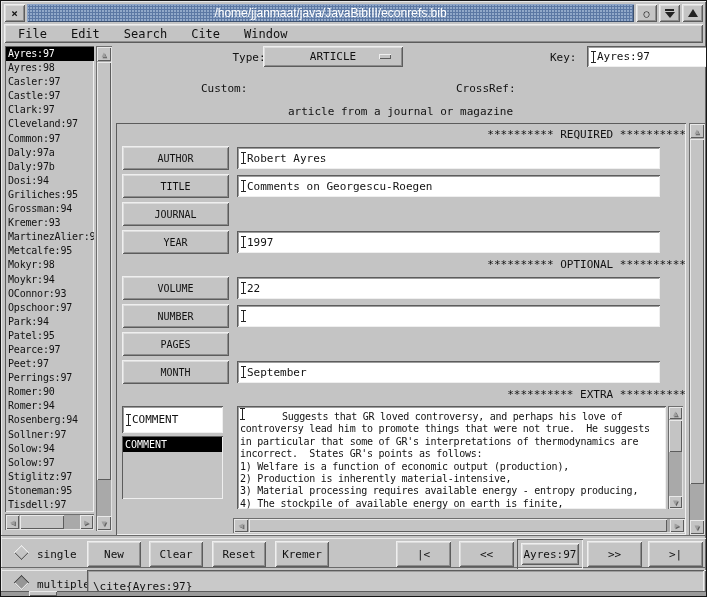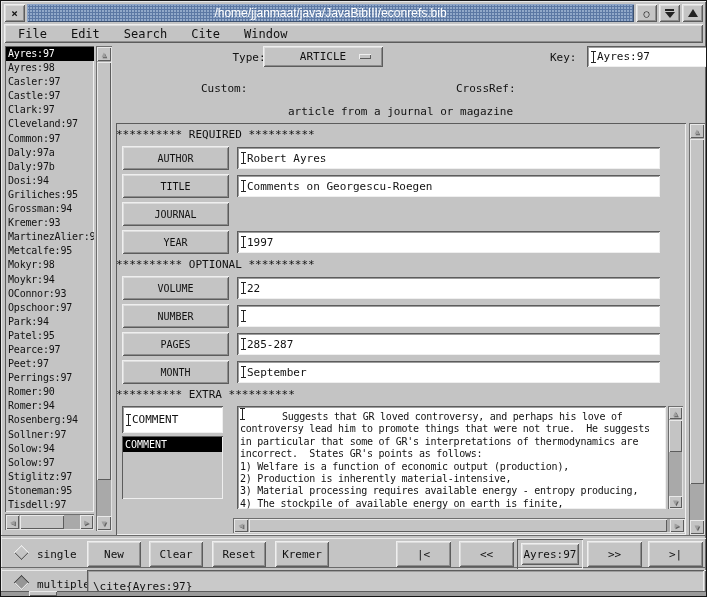--- a/index.html
+++ b/index.html
@@ -57,21 +57,21 @@
   
   .lbl{position:absolute;font-size:11px;}
   .opt-menu{position:absolute;display:flex;align-items:center;justify-content:center;
     font-size:11px;cursor:default;}
   .opt-indicator{position:absolute;right:12px;top:8px;width:12px;height:5px;background:#c4c4c4;
     box-shadow:inset 1px 1px 0 #efefef, inset -1px -1px 0 #5c5c5c;}
   .desc{position:absolute;left:113px;top:104px;width:573px;text-align:center;font-size:11px;}
   
   .inner-panel{position:absolute;left:115px;top:122px;width:570px;height:412px;
     box-shadow:inset 1px 1px 0 #5c5c5c, inset -1px -1px 0 #efefef;box-sizing:border-box;padding-top:5px;}
-  .section-title{text-align:left;font-size:11px;height:16px;line-height:14px;}
+  .section-title{text-align:right;font-size:11px;height:16px;line-height:14px;}
   .rows{padding:2px 4px 0 6px;}
   .field-row{display:flex;align-items:center;height:24px;margin-bottom:4px;}
   .field-label-button{width:107px;height:24px;display:flex;align-items:center;justify-content:center;
     font-size:10px;flex:0 0 auto;box-sizing:border-box;}
   .field-input{margin-left:8px;width:423px;height:22px;box-sizing:border-box;}
   .comment-block{position:relative;height:104px;margin-top:2px;}
   .key-field{position:absolute;left:6px;top:0px;width:101px;height:27px;box-sizing:border-box;}
   .key-list{position:absolute;left:6px;top:30px;width:101px;height:63px;background:#c4c4c4;
     box-shadow:inset 1px 1px 0 #5c5c5c, inset -1px -1px 0 #efefef;padding:1px;box-sizing:border-box;overflow:hidden;}
   .comment-text{position:absolute;left:121px;top:0px;width:429px;height:103px;background:#fff;
@@ -171,21 +171,21 @@
     <div class="sb-btn" style="left:1px;top:470px;width:14px;height:14px;">▼</div>
   </div>
 
   <div class="sb" style="left:4px;top:513px;width:89px;height:16px;">
     <div class="sb-btn" style="left:1px;top:1px;width:13px;height:14px;">◀</div>
     <div class="sb-thumb" style="left:15px;top:1px;width:44px;height:14px;"></div>
     <div class="sb-btn" style="left:75px;top:1px;width:13px;height:14px;">▶</div>
   </div>
 
   <div class="lbl" style="left:224px;top:50px;width:48px;text-align:center;">Type:</div>
-  <div class="opt-menu bevel-up" style="left:262px;top:45px;width:120px;height:21px;">
+  <div class="opt-menu bevel-up" style="left:262px;top:45px;width:140px;height:21px;">
     <span>ARTICLE</span>
     <span class="opt-indicator"></span>
   </div>
   <div class="lbl" style="left:549px;top:50px;">Key:</div>
   <div class="field" style="position:absolute;left:586px;top:45px;width:117px;height:21px;">
     <span class="caret"></span>
       <span>Ayres:97</span>
   </div>
   <div class="lbl" style="left:200px;top:81px;">Custom:</div>
   <div class="lbl" style="left:455px;top:81px;text-align:center;">CrossRef:</div>
@@ -230,24 +230,20 @@
       </div>
         <div class="field-row">
         <div class="field-label-button bevel-up">NUMBER</div>
         <div class="field field-input">
             <span class="caret"></span>
             <span></span>
           </div>
       </div>
         <div class="field-row">
         <div class="field-label-button bevel-up">PAGES</div>
-        <div class="field field-input">
-            <span class="caret"></span>
-            <span>285-287</span>
-          </div>
       </div>
         <div class="field-row">
         <div class="field-label-button bevel-up">MONTH</div>
         <div class="field field-input">
             <span class="caret"></span>
             <span>September</span>
           </div>
       </div>
       </div>
     <div class="section-title">********** EXTRA **********</div>

